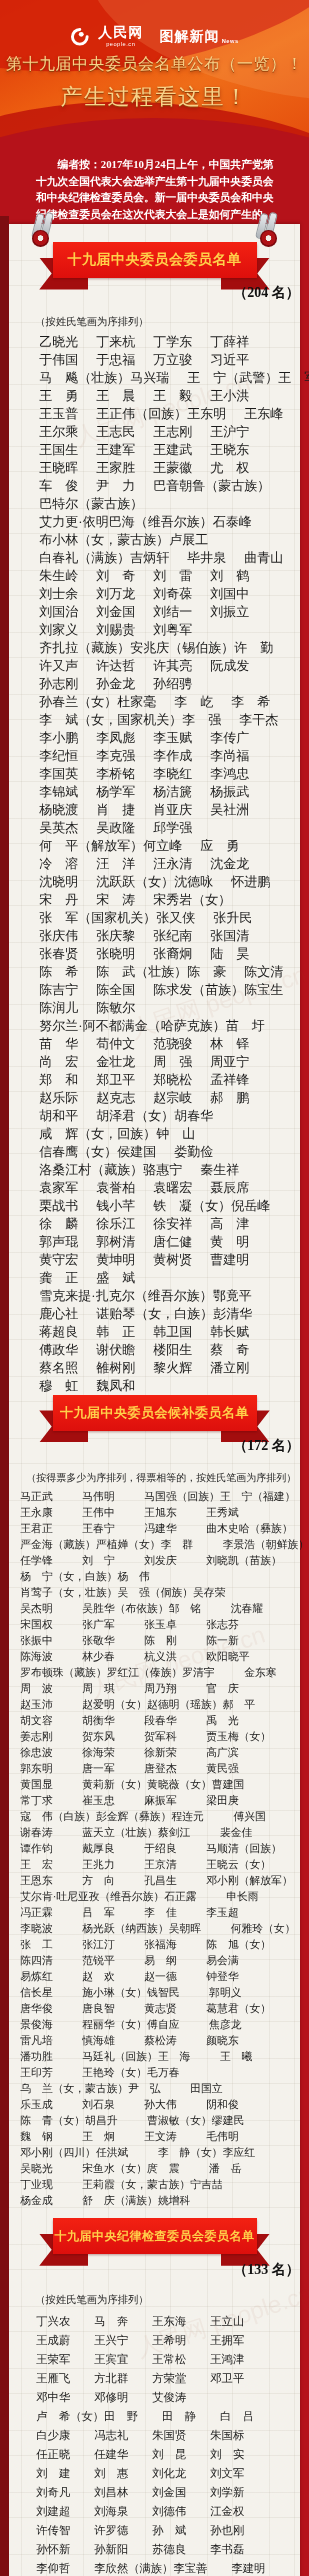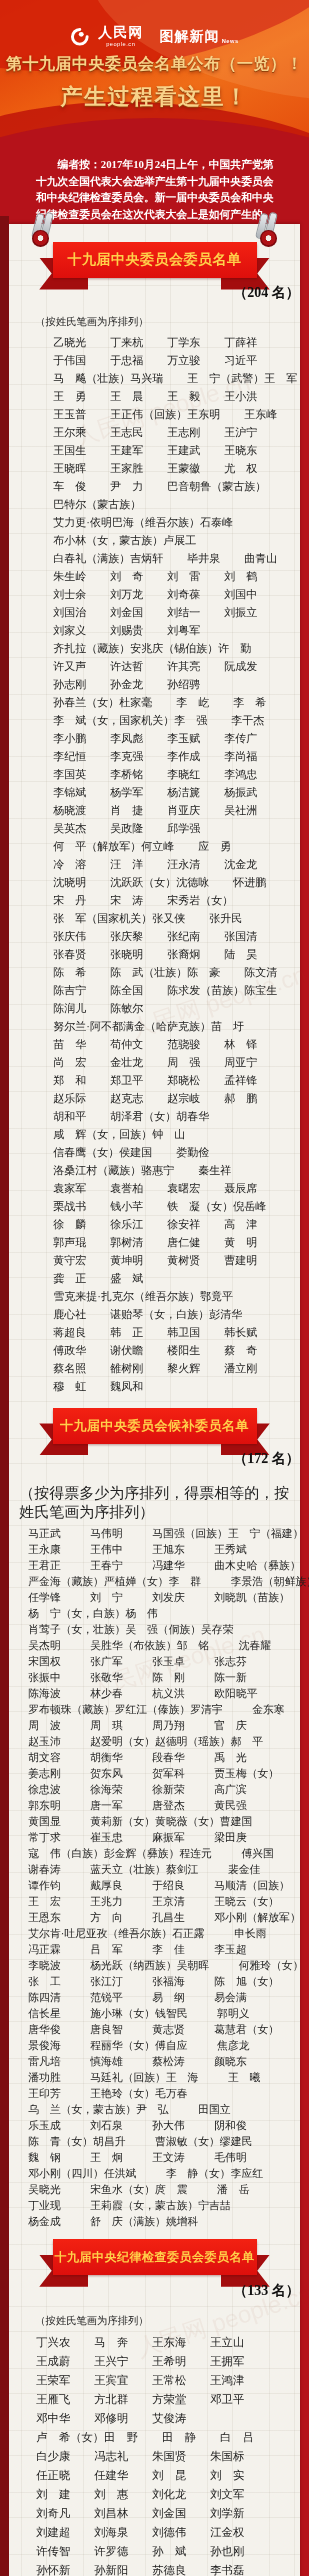--- a/index.html
+++ b/index.html
@@ -16,21 +16,21 @@
   .w4{width:618px;height:289px;background:#b5121a;bottom:-252px;left:-155px;}
   .brand{position:absolute;top:26px;left:0;width:100%;display:flex;justify-content:center;align-items:center;gap:8.2px;z-index:2;}
   .brand .logo-swirl{width:19.6px;height:19.6px;}
   .brand .pn{display:flex;flex-direction:column;align-items:center;color:#fff;line-height:1;}
   .brand .pn .cn{font-family:"Liberation Serif",serif;font-weight:bold;font-size:14px;letter-spacing:1px;}
   .brand .pn .en{font-size:5.7px;margin-top:1.5px;letter-spacing:0.5px;}
   .brand .divider{width:0;height:15.5px;}
   .brand .tj{color:#fff;font-family:"Liberation Serif",serif;font-weight:bold;font-size:14px;letter-spacing:1px;display:flex;align-items:flex-end;gap:2.1px;}
   .brand .tj .news{font-family:"Liberation Sans",sans-serif;font-size:5.7px;font-weight:bold;margin-bottom:1.5px;letter-spacing:0.5px;}
   .titles{position:absolute;top:54px;left:0;width:100%;text-align:center;z-index:2;
-    color:#f8d289;font-family:"Liberation Serif",serif;font-weight:700;
+    color:#f8d289;font-family:"Liberation Serif",serif;font-weight:400;
     text-shadow:0 1px 0 #95420a,0 2.1px 3.6px rgba(96,14,0,.55);}
   .titles .t1{font-size:16px;letter-spacing:0.5px;}
   .titles .t2{font-size:22px;margin-top:7.2px;letter-spacing:1.5px;}
 
   
   .note-block{position:absolute;top:156px;left:36px;width:238px;color:#ffffff;
     font-family:"Liberation Serif",serif;font-weight:bold;font-size:10.8px;line-height:16.5px;
     text-indent:2em;z-index:2;}
 
   
@@ -121,21 +121,21 @@
     <section>
       <div class="ribbon" style="margin-top:18px;">
         <div class="tail tl"></div>
         <div class="tail tr"></div>
         <div class="bar">
           <span>十九届中央委员会委员名单</span>
         </div>
       </div>
       <div class="count">（204 名）</div>
       <div class="sort-note" style="margin-top:12.4px;padding-left:26px;">（按姓氏笔画为序排列）</div>
-      <div class="list" style="--cw:57px;--rh:18px;font-size:11px;margin-top:4.1px;padding-left:44px;">
+      <div class="list" style="--cw:57px;--rh:18px;font-size:13px;margin-top:4.1px;padding-left:30px;">
           <div class="row"><span class="cell">乙晓光</span><span class="cell">丁来杭</span><span class="cell">丁学东</span><span class="cell">丁薛祥</span></div>
           <div class="row"><span class="cell">于伟国</span><span class="cell">于忠福</span><span class="cell">万立骏</span><span class="cell">习近平</span></div>
           <div class="row"><span class="cell">马　飚（壮族）</span><span class="cell">马兴瑞</span><span class="cell">王　宁（武警）</span><span class="cell">王　军</span></div>
           <div class="row"><span class="cell">王　勇</span><span class="cell">王　晨</span><span class="cell">王　毅</span><span class="cell">王小洪</span></div>
           <div class="row"><span class="cell">王玉普</span><span class="cell">王正伟（回族）</span><span class="cell">王东明</span><span class="cell">王东峰</span></div>
           <div class="row"><span class="cell">王尔乘</span><span class="cell">王志民</span><span class="cell">王志刚</span><span class="cell">王沪宁</span></div>
           <div class="row"><span class="cell">王国生</span><span class="cell">王建军</span><span class="cell">王建武</span><span class="cell">王晓东</span></div>
           <div class="row"><span class="cell">王晓晖</span><span class="cell">王家胜</span><span class="cell">王蒙徽</span><span class="cell">尤　权</span></div>
           <div class="row"><span class="cell">车　俊</span><span class="cell">尹　力</span><span class="cell">巴音朝鲁（蒙古族）</span></div>
           <div class="row"><span class="cell">巴特尔（蒙古族）</span></div>
@@ -185,30 +185,30 @@
           <div class="row"><span class="cell">雪克来提·扎克尔（维吾尔族）</span><span class="cell">鄂竟平</span></div>
           <div class="row"><span class="cell">鹿心社</span><span class="cell">谌贻琴（女，白族）</span><span class="cell">彭清华</span></div>
           <div class="row"><span class="cell">蒋超良</span><span class="cell">韩　正</span><span class="cell">韩卫国</span><span class="cell">韩长赋</span></div>
           <div class="row"><span class="cell">傅政华</span><span class="cell">谢伏瞻</span><span class="cell">楼阳生</span><span class="cell">蔡　奇</span></div>
           <div class="row"><span class="cell">蔡名照</span><span class="cell">雒树刚</span><span class="cell">黎火辉</span><span class="cell">潘立刚</span></div>
           <div class="row"><span class="cell">穆　虹</span><span class="cell">魏凤和</span></div>
         </div>
     </section>
 
     <section>
-      <div class="ribbon" style="margin-top:13px;">
+      <div class="ribbon" style="margin-top:0;">
         <div class="tail tl"></div>
         <div class="tail tr"></div>
         <div class="bar">
           <span style="font-size:13px;">十九届中央委员会候补委员名单</span>
         </div>
       </div>
       <div class="count">（172 名）</div>
-      <div class="sort-note" style="margin-top:15.5px;padding-left:10px;font-size:15px;">（按得票多少为序排列，得票相等的，按姓氏笔画为序排列）</div>
-      <div class="list" style="--cw:62px;--rh:16px;font-size:10.8px;margin-top:3.1px;padding-left:19px;">
+      <div class="sort-note" style="margin-top:15.5px;padding-left:17px;font-size:10px;">（按得票多少为序排列，得票相等的，按姓氏笔画为序排列）</div>
+      <div class="list" style="--cw:62px;--rh:16px;font-size:10.8px;margin-top:3.1px;padding-left:11px;">
           <div class="row"><span class="cell">马正武</span><span class="cell">马伟明</span><span class="cell">马国强（回族）</span><span class="cell">王　宁（福建）</span></div>
           <div class="row"><span class="cell">王永康</span><span class="cell">王伟中</span><span class="cell">王旭东</span><span class="cell">王秀斌</span></div>
           <div class="row"><span class="cell">王君正</span><span class="cell">王春宁</span><span class="cell">冯建华</span><span class="cell">曲木史哈（彝族）</span></div>
           <div class="row"><span class="cell">严金海（藏族）</span><span class="cell">严植婵（女）</span><span class="cell">李　群</span><span class="cell">李景浩（朝鲜族）</span></div>
           <div class="row"><span class="cell">任学锋</span><span class="cell">刘　宁</span><span class="cell">刘发庆</span><span class="cell">刘晓凯（苗族）</span></div>
           <div class="row"><span class="cell">杨　宁（女，白族）</span><span class="cell">杨　伟</span></div>
           <div class="row"><span class="cell">肖莺子（女，壮族）</span><span class="cell">吴　强（侗族）</span><span class="cell">吴存荣</span></div>
           <div class="row"><span class="cell">吴杰明</span><span class="cell">吴胜华（布依族）</span><span class="cell">邹　铭</span><span class="cell">沈春耀</span></div>
           <div class="row"><span class="cell">宋国权</span><span class="cell">张广军</span><span class="cell">张玉卓</span><span class="cell">张志芬</span></div>
           <div class="row"><span class="cell">张振中</span><span class="cell">张敬华</span><span class="cell">陈　刚</span><span class="cell">陈一新</span></div>
@@ -225,20 +225,21 @@
           <div class="row"><span class="cell">寇　伟（白族）</span><span class="cell">彭金辉（彝族）</span><span class="cell">程连元</span><span class="cell">傅兴国</span></div>
           <div class="row"><span class="cell">谢春涛</span><span class="cell">蓝天立（壮族）</span><span class="cell">蔡剑江</span><span class="cell">裴金佳</span></div>
           <div class="row"><span class="cell">谭作钧</span><span class="cell">戴厚良</span><span class="cell">于绍良</span><span class="cell">马顺清（回族）</span></div>
           <div class="row"><span class="cell">王　宏</span><span class="cell">王兆力</span><span class="cell">王京清</span><span class="cell">王晓云（女）</span></div>
           <div class="row"><span class="cell">王恩东</span><span class="cell">方　向</span><span class="cell">孔昌生</span><span class="cell">邓小刚（解放军）</span></div>
           <div class="row"><span class="cell">艾尔肯·吐尼亚孜（维吾尔族）</span><span class="cell">石正露</span><span class="cell">申长雨</span></div>
           <div class="row"><span class="cell">冯正霖</span><span class="cell">吕　军</span><span class="cell">李　佳</span><span class="cell">李玉超</span></div>
           <div class="row"><span class="cell">李晓波</span><span class="cell">杨光跃（纳西族）</span><span class="cell">吴朝晖</span><span class="cell">何雅玲（女）</span></div>
           <div class="row"><span class="cell">张　工</span><span class="cell">张江汀</span><span class="cell">张福海</span><span class="cell">陈　旭（女）</span></div>
           <div class="row"><span class="cell">陈四清</span><span class="cell">范锐平</span><span class="cell">易　纲</span><span class="cell">易会满</span></div>
+          <div class="row"><span class="cell">易炼红</span><span class="cell">赵　欢</span><span class="cell">赵一德</span><span class="cell">钟登华</span></div>
           <div class="row"><span class="cell">信长星</span><span class="cell">施小琳（女）</span><span class="cell">钱智民</span><span class="cell">郭明义</span></div>
           <div class="row"><span class="cell">唐华俊</span><span class="cell">唐良智</span><span class="cell">黄志贤</span><span class="cell">葛慧君（女）</span></div>
           <div class="row"><span class="cell">景俊海</span><span class="cell">程丽华（女）</span><span class="cell">傅自应</span><span class="cell">焦彦龙</span></div>
           <div class="row"><span class="cell">雷凡培</span><span class="cell">慎海雄</span><span class="cell">蔡松涛</span><span class="cell">颜晓东</span></div>
           <div class="row"><span class="cell">潘功胜</span><span class="cell">马廷礼（回族）</span><span class="cell">王　海</span><span class="cell">王　曦</span></div>
           <div class="row"><span class="cell">王印芳</span><span class="cell">王艳玲（女）</span><span class="cell">毛万春</span></div>
           <div class="row"><span class="cell">乌　兰（女，蒙古族）</span><span class="cell">尹　弘</span><span class="cell">田国立</span></div>
           <div class="row"><span class="cell">乐玉成</span><span class="cell">刘石泉</span><span class="cell">孙大伟</span><span class="cell">阴和俊</span></div>
           <div class="row"><span class="cell">陈　青（女）</span><span class="cell">胡昌升</span><span class="cell">曹淑敏（女）</span><span class="cell">缪建民</span></div>
           <div class="row"><span class="cell">魏　钢</span><span class="cell">王　炯</span><span class="cell">王文涛</span><span class="cell">毛伟明</span></div>

